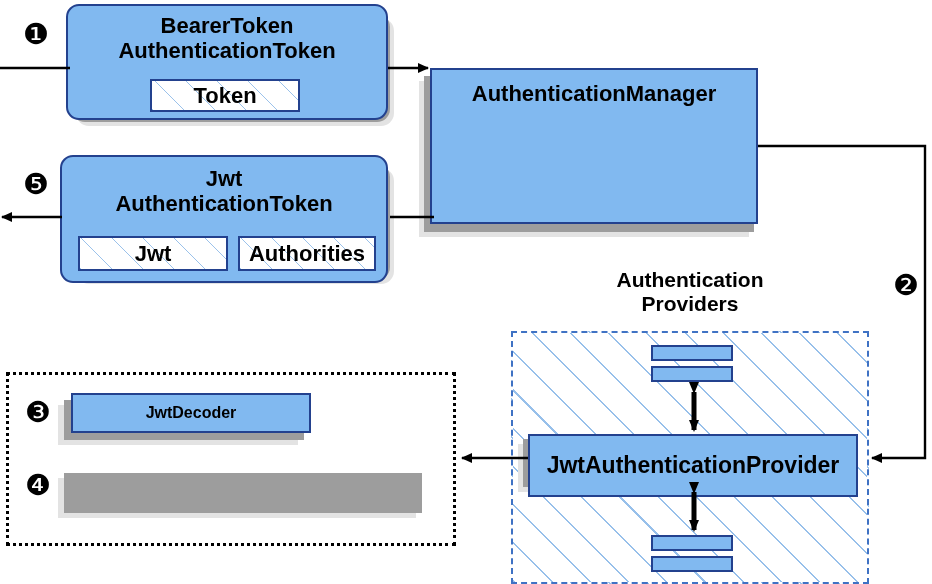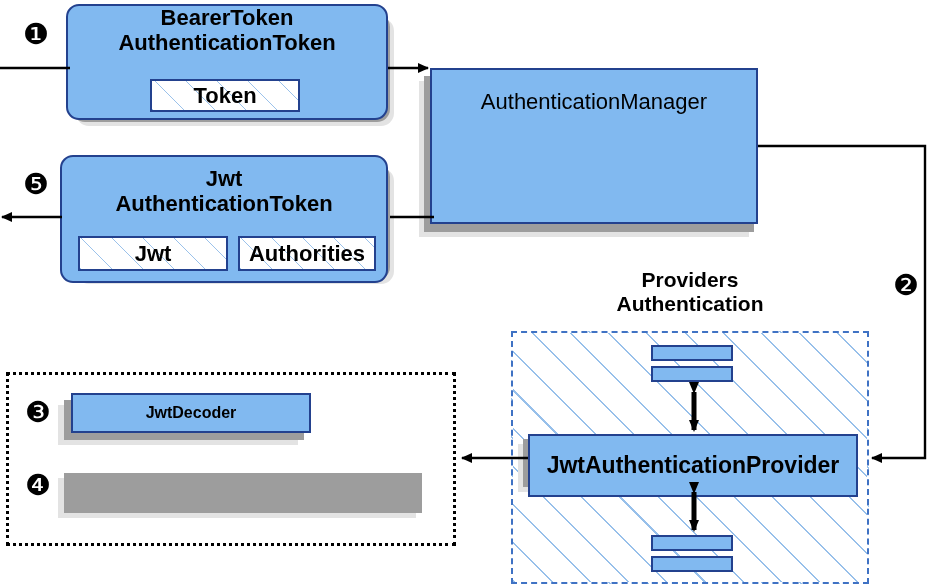--- a/index.html
+++ b/index.html
@@ -167,46 +167,46 @@
     </g>
 
     <g>
       <line x1="694" y1="492" x2="694" y2="530" stroke="#000" stroke-width="5" marker-start="url(#arrowUp)" marker-end="url(#arrowUp)"></line>
     </g>
   </svg>
 
   <div class="abs hatch-region" style="left:511px; top:331px; width:358px; height:253px;"></div>
 
   <div class="abs plain-label" style="left:570px; top:268px; width:240px; font-size:21px;">
+    <div>Authentication</div>
     <div>Providers</div>
-    <div>Authentication</div>
   </div>
 
   <div class="abs stack-bar" style="left:651px; top:345px; width:82px; height:16px;"></div>
   <div class="abs stack-bar" style="left:651px; top:366px; width:82px; height:16px;"></div>
 
   <div class="abs stack-bar" style="left:651px; top:535px; width:82px; height:16px;"></div>
   <div class="abs stack-bar" style="left:651px; top:556px; width:82px; height:16px;"></div>
 
   <div class="abs shadow-light" style="left:518px; top:444px; width:330px; height:48px;"></div>
   <div class="abs shadow-dark" style="left:523px; top:439px; width:330px; height:48px;"></div>
   <div class="abs blue-box" style="left:528px; top:434px; width:330px; height:63px; font-size:23px;">
     <span>JwtAuthenticationProvider</span>
   </div>
 
   <div class="abs shadow-light" style="left:419px; top:81px; width:330px; height:156px;"></div>
   <div class="abs shadow-dark" style="left:424px; top:76px; width:330px; height:156px;"></div>
   <div class="abs blue-box" style="left:430px; top:68px; width:328px; height:156px; display:block;">
-    <div style="text-align:center; font-size:22px; font-weight:normal; margin-top:19px;">AuthenticationManager</div>
+    <div style="text-align:center; font-size:22px; font-weight:bold; margin-top:11px;">AuthenticationManager</div>
   </div>
 
   <div class="abs shadow-light rounded" style="left:76px; top:18px; width:318px; height:108px;"></div>
   <div class="abs shadow-dark rounded" style="left:72px; top:14px; width:318px; height:108px;"></div>
   <div class="abs blue-box rounded" style="left:66px; top:4px; width:322px; height:116px; display:block;">
-    <div style="text-align:center; font-size:22px; font-weight:bold; padding-top:0; line-height:1.12;">
+    <div style="text-align:center; font-size:22px; font-weight:bold; padding-top:8px; line-height:1.12;">
       <div>BearerToken</div>
       <div>AuthenticationToken</div>
     </div>
   </div>
   <div class="abs hatch-slot" style="left:150px; top:79px; width:150px; height:33px; font-size:22px;">
     <span>Token</span>
   </div>
 
   <div class="abs shadow-light rounded" style="left:76px; top:168px; width:318px; height:116px;"></div>
   <div class="abs shadow-dark rounded" style="left:72px; top:164px; width:318px; height:116px;"></div>

